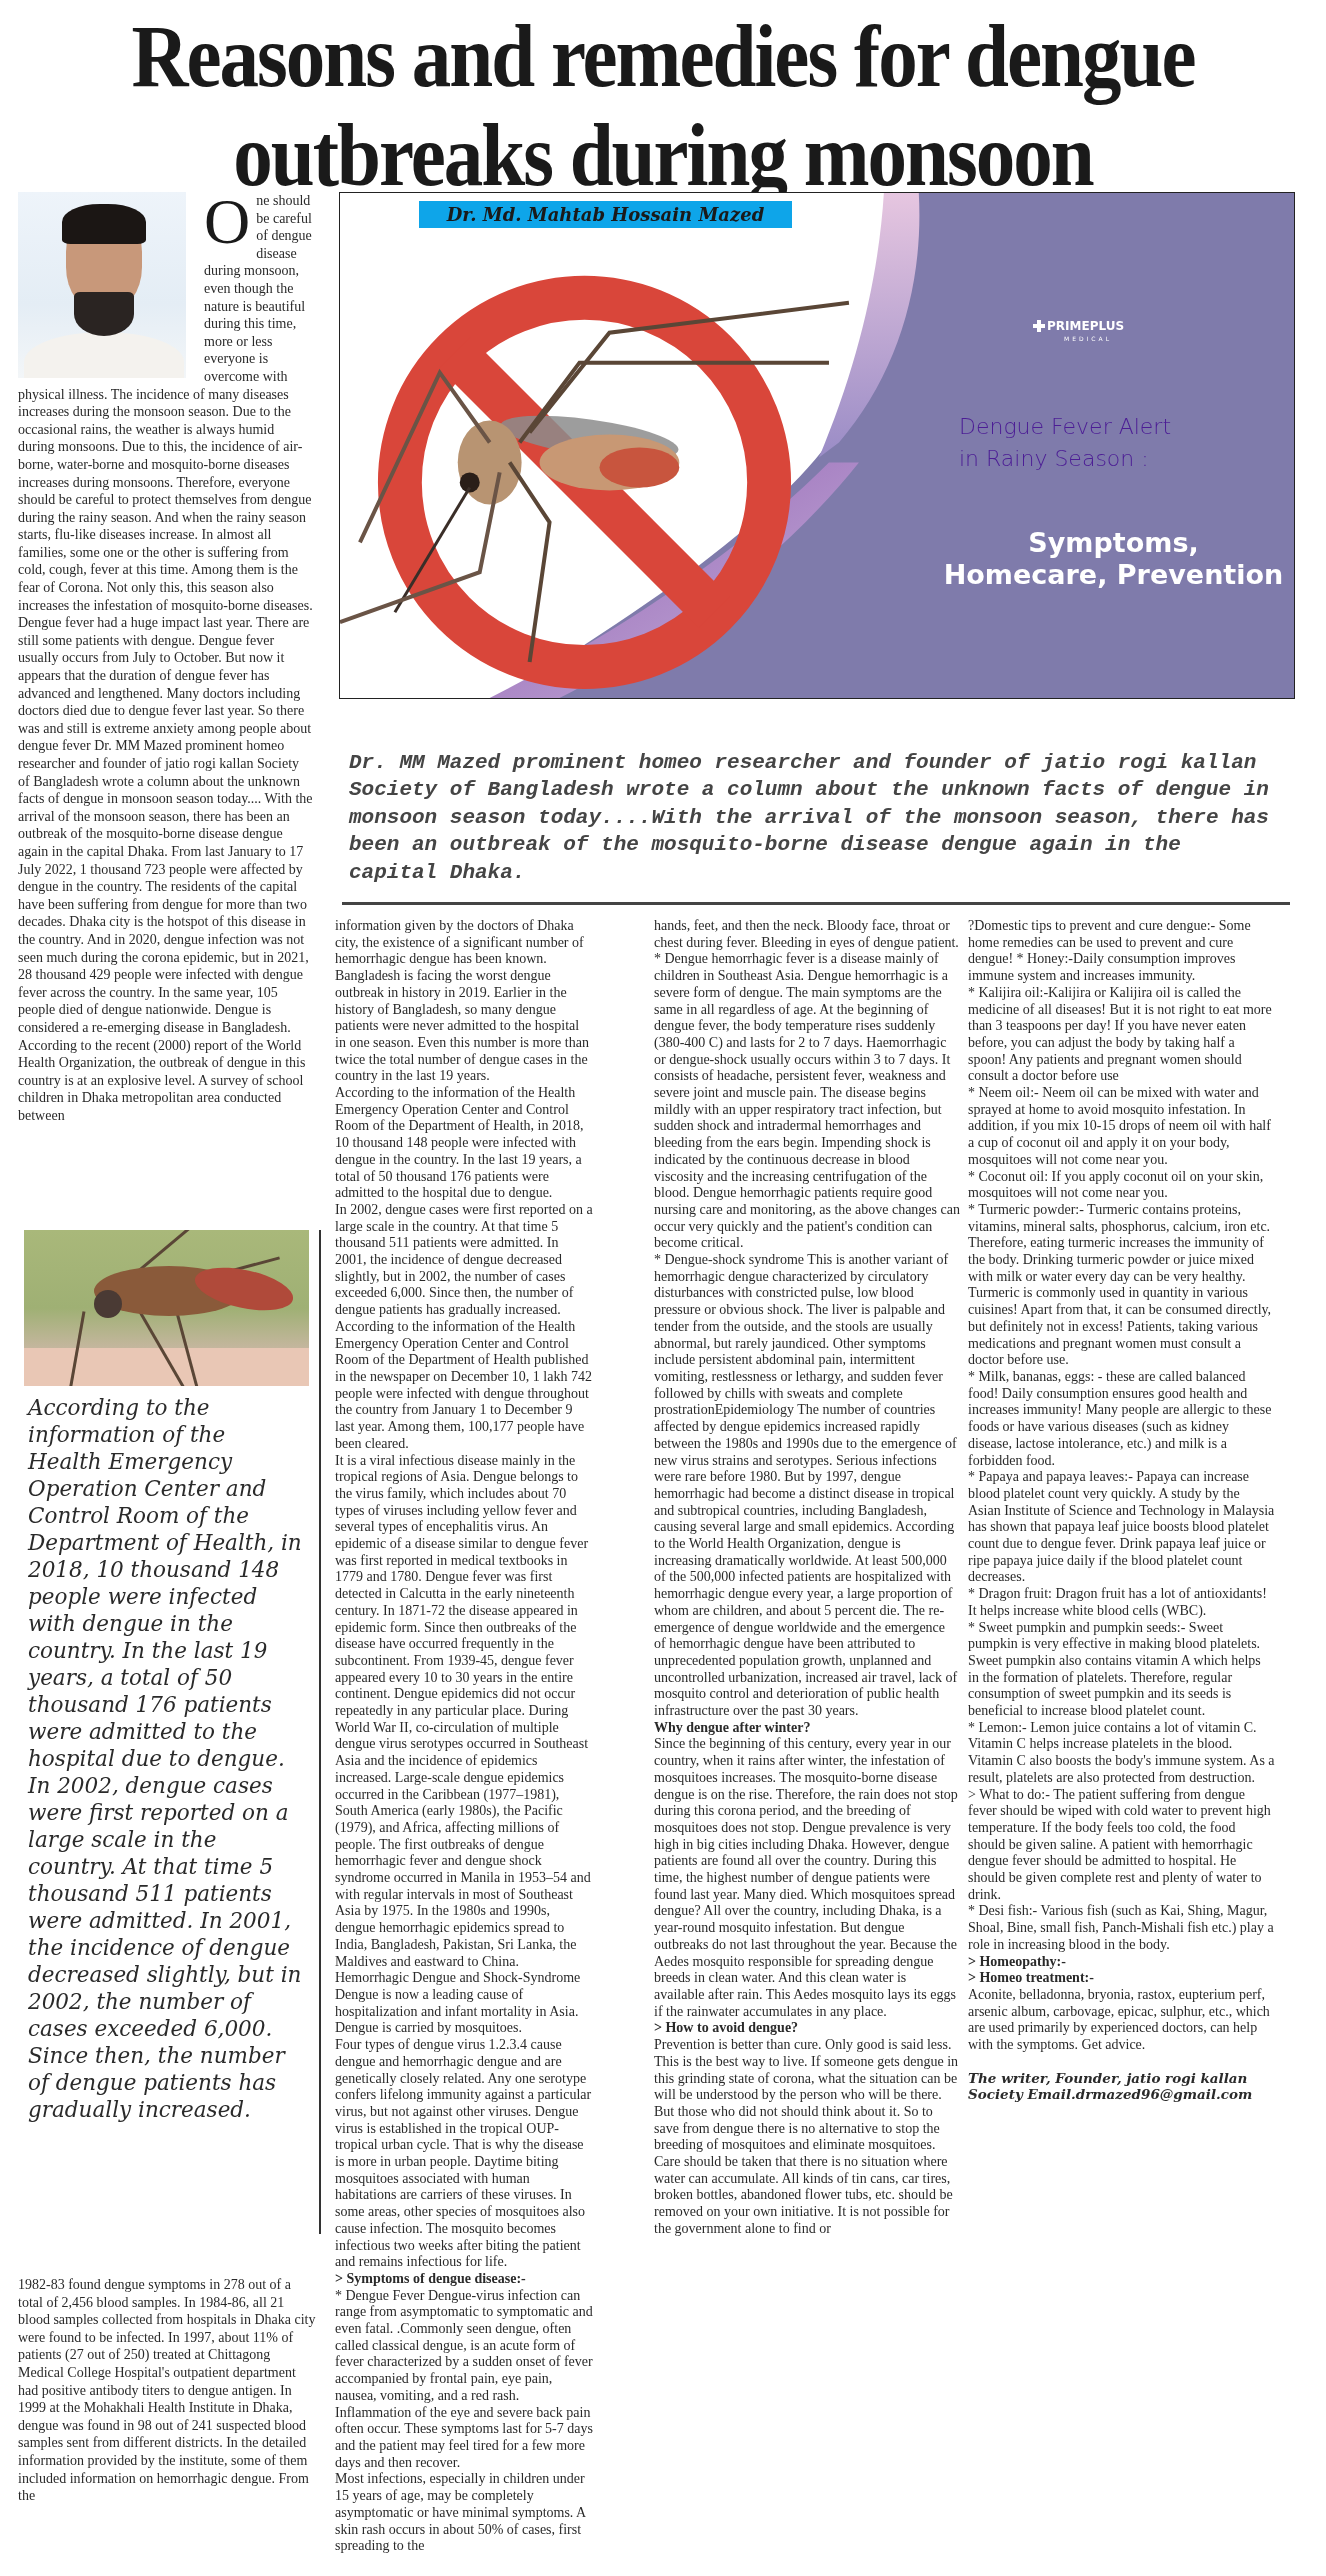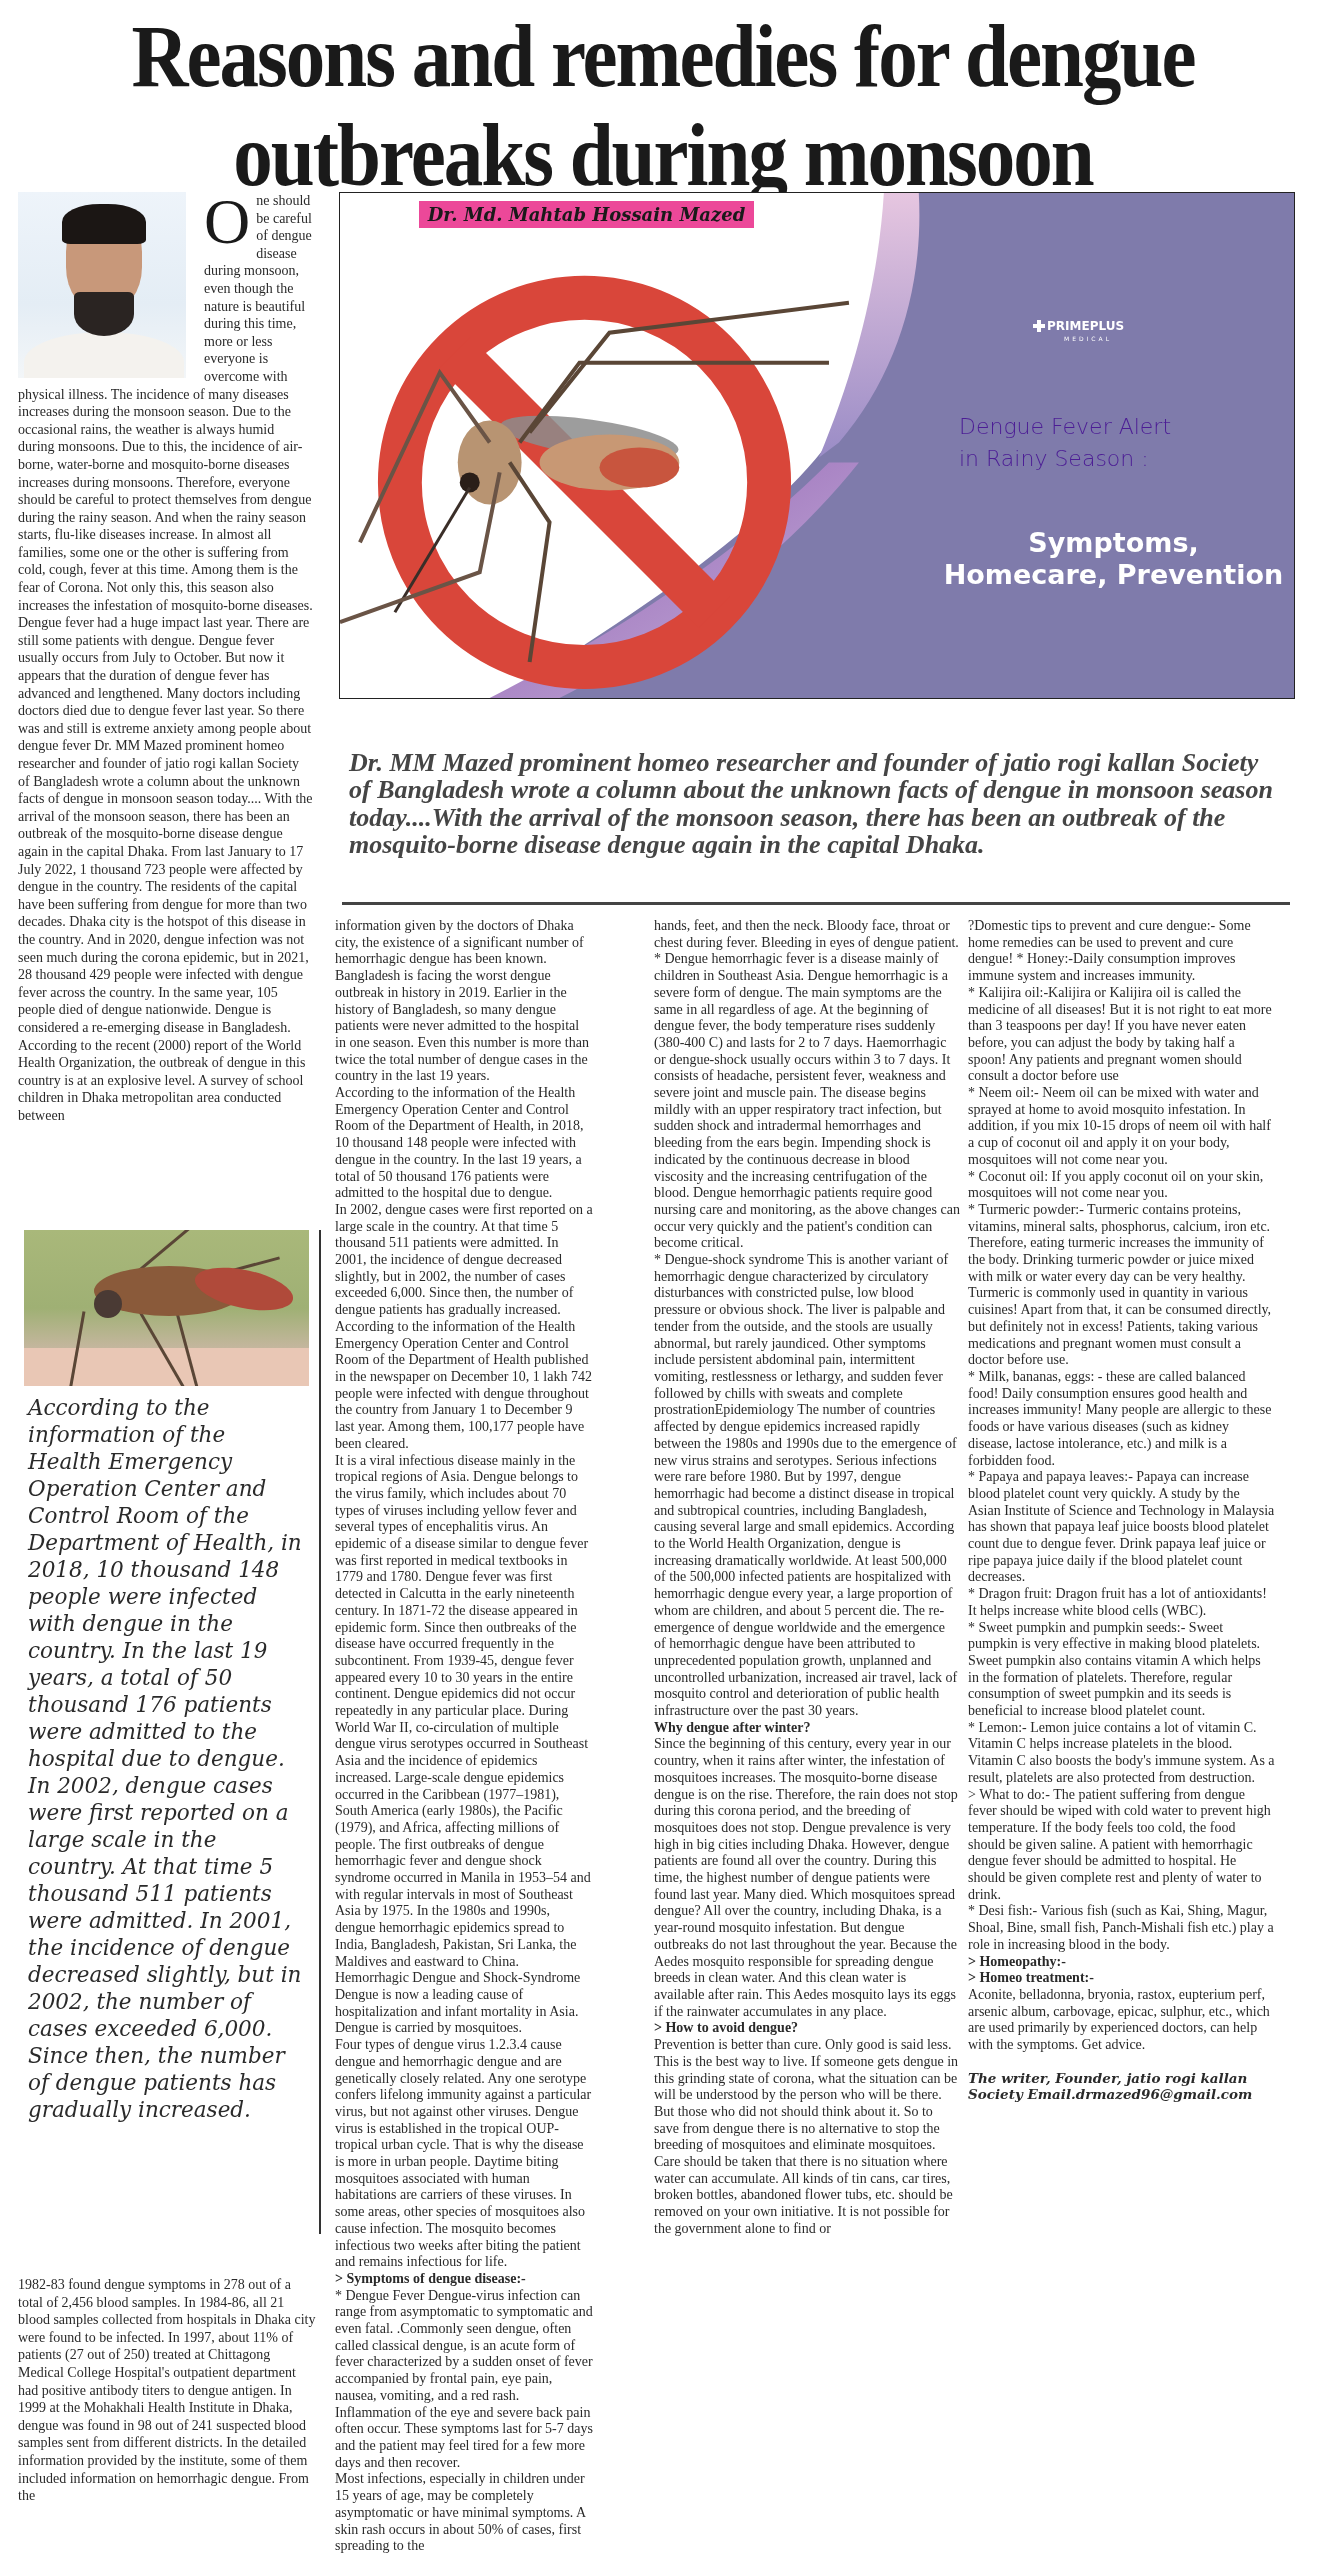--- a/index.html
+++ b/index.html
@@ -61,21 +61,21 @@
 
   #left-bottom { position: absolute; left: 18px; top: 2276px; width: 299px; }
 
   
   #feature-image {
     position: absolute; left: 339px; top: 192px; width: 954px; height: 505px;
     border: 1px solid #222; overflow: hidden; background: #ffffff;
   }
   #feature-image svg { position: absolute; left: 0; top: 0; }
   #author-banner {
-    position: absolute; left: 79px; top: 8px; width: 335px; height: 27px; background: #ec4899;
+    position: absolute; left: 79px; top: 8px; width: 373px; height: 27px; background: #0ea5e9;
     text-align: center; font-family: "DejaVu Serif", serif; font-style: italic; font-weight: 700;
     font-size: 18px; line-height: 27px; color: #1a1a1a;
   }
   #brand-logo {
     position: absolute; left: 693px; top: 127px; color: #ffffff;
     font-family: "DejaVu Sans", sans-serif; font-weight: 700; font-size: 12px; line-height: 12px;
   }
   #brand-logo .cross { display: inline-block; width: 12px; height: 12px; position: relative; vertical-align: top; margin-right: 2px; }
   #brand-logo .cross:before { content: ""; position: absolute; left: 4px; top: 0; width: 4px; height: 12px; background: #fff; }
   #brand-logo .cross:after { content: ""; position: absolute; left: 0; top: 4px; width: 12px; height: 4px; background: #fff; }
@@ -84,22 +84,22 @@
     position: absolute; left: 619px; top: 218px; width: 329px; text-align: left; color: #4c1d95;
     font-family: "DejaVu Sans", sans-serif; font-size: 22px; line-height: 32px; font-weight: 300;
   }
   #alert-sub {
     position: absolute; left: 599px; top: 334px; width: 349px; text-align: center; color: #ffffff;
     font-family: "DejaVu Sans", sans-serif; font-weight: 700; font-size: 27px; line-height: 32px;
   }
 
   #intro-deck {
     position: absolute; left: 349px; top: 749px; width: 928px; margin: 0;
-    font-family: Liberation Serif, serif; font-style: italic; font-weight: 700;
-    font-size: 26px; line-height: 27.4px; color: #454545;
+    font-family: Liberation Mono, monospace; font-style: italic; font-weight: 700;
+    font-size: 21px; line-height: 27.4px; color: #454545;
   }
   #deck-rule { position: absolute; left: 342px; top: 902px; width: 948px; height: 3px; background: #444; }
 
   .col { position: absolute; top: 918px; }
   #col-2 { left: 335px; width: 258px; }
   #col-3 { left: 591px; width: 369px; padding-left: 63px; box-sizing: border-box; }
   #col-4 { left: 968px; width: 307px; }
   #col-3 .body-text, #col-4 .body-text, #col-2 .body-text { font-size: 14px; line-height: 16.7px; }
   .heading { font-weight: 700; }
   #col-divider { position: absolute; left: 319px; top: 1230px; width: 2px; height: 1004px; background: #333; }

